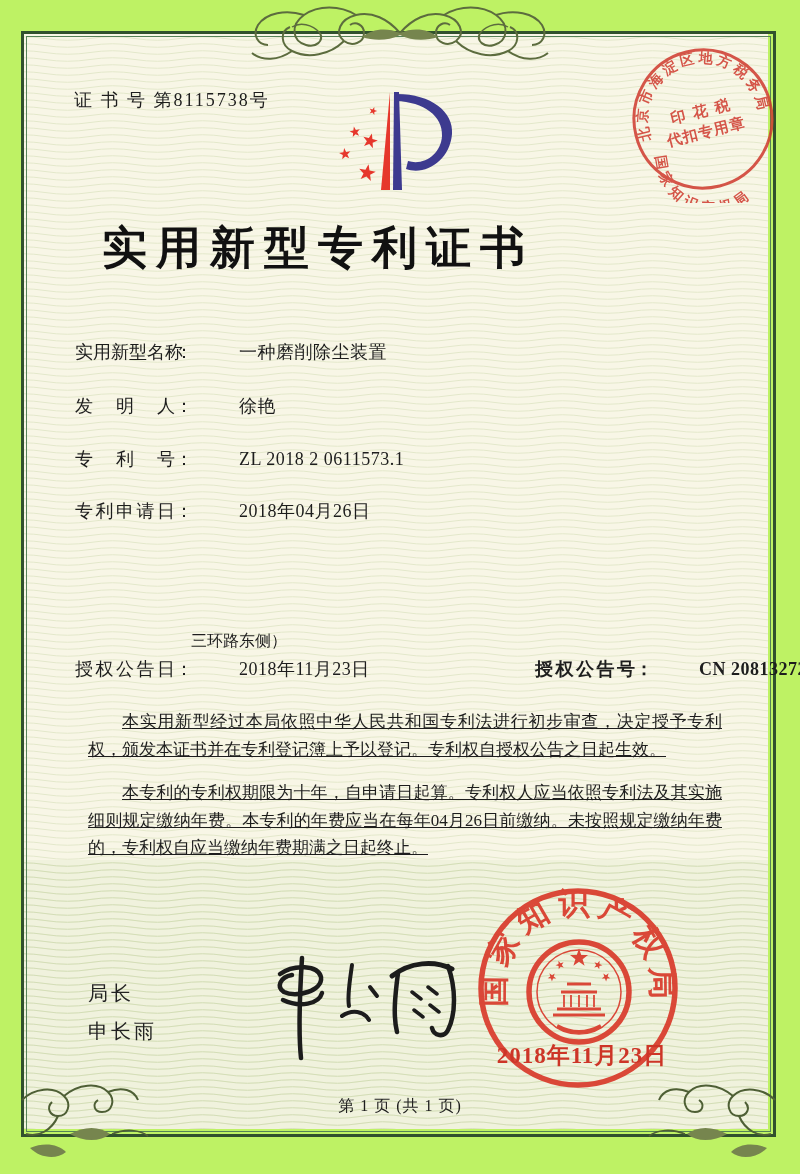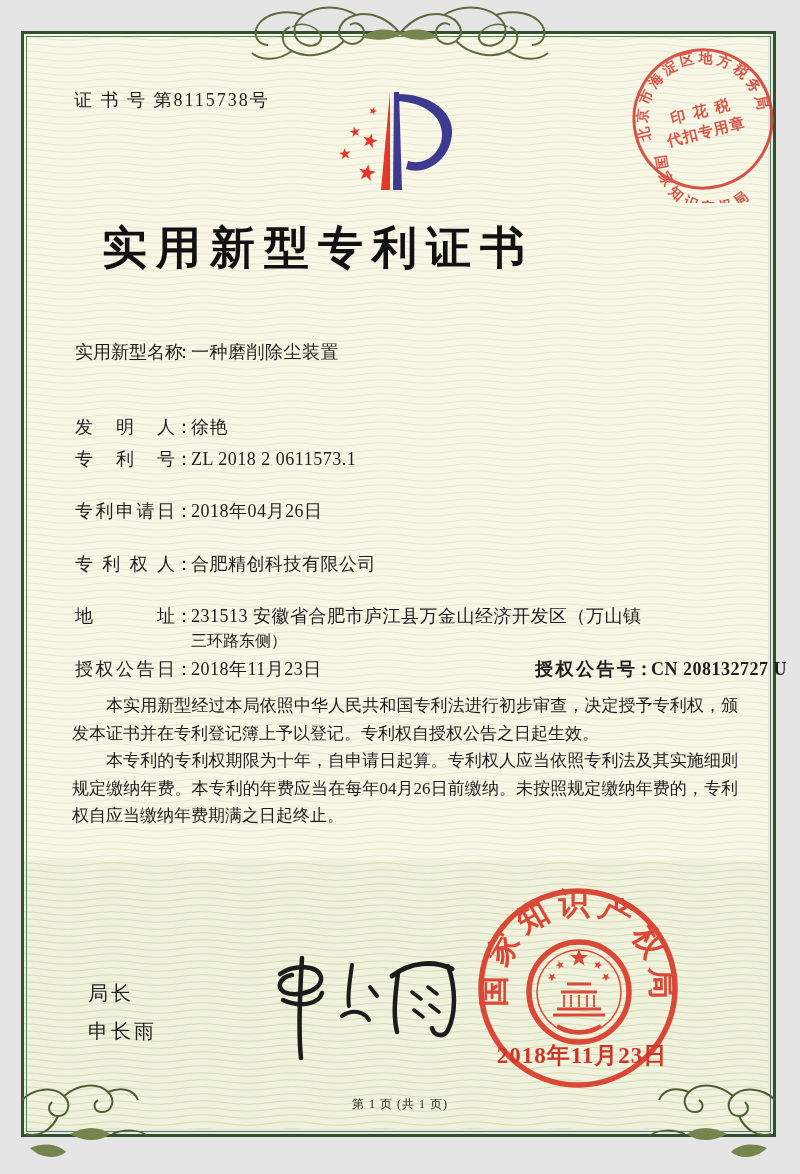--- a/index.html
+++ b/index.html
@@ -1,18 +1,18 @@
 <!DOCTYPE html>
 <html><head>
 <meta charset="utf-8">
 <style>
   html,body{margin:0;padding:0;}
   .page{
     position:relative; width:800px; height:1174px; overflow:hidden;
-    background:#e5e5e5;
+    background:#bef264;
     font-family:"Liberation Serif","DejaVu Serif",serif;
     color:#1d1d1d;
   }
   .bg-svg, .orn-svg{position:absolute; left:0; top:0; pointer-events:none;}
   .frame{
     position:absolute; left:21px; top:31px; width:749px; height:1100px;
     border:3px solid #31512d;
   }
   .frame-inner{position:absolute; inset:2px; border:1px solid #558257;}
   .cert-no{
@@ -21,41 +21,41 @@
   .title{
     position:absolute; left:0; top:218px; width:636px; text-align:center;
     font-size:45px; font-weight:700; letter-spacing:9px; color:#111;
   }
   .row{position:absolute; left:75px; font-size:18px; white-space:nowrap;}
   .flabel{
     display:inline-block; width:100px; text-align:justify; text-align-last:justify;
     vertical-align:top;
   }
   .colon{display:inline-block; width:16px;}
-  .fvalue{letter-spacing:0.5px;}
+  .fvalue{letter-spacing:0.5px;margin-left:48px;}
   .addr2{position:absolute; left:191px; top:631px; font-size:16px;}
   .row-right{position:absolute; left:460px; top:0;font-weight:bold;}
   .body-text{
     position:absolute; left:72px; top:692px; width:666px;
     font-size:17px; line-height:27.5px; text-align:justify;
   }
-  .body-text p{margin:0; text-indent:2em;}
+  .body-text p{margin:16px; text-indent:2em;text-decoration:underline;}
   .sig-title,.sig-name{
     position:absolute; left:88px; font-size:20px; letter-spacing:3px;
     font-family:Liberation Serif, serif; color:#222;
   }
   .sig-title{top:980px;} .sig-name{top:1018px;}
   .seal-date{
     position:absolute; left:492px; top:1040px; width:180px;
     font-size:23px; font-weight:700; letter-spacing:1px; text-align:center;
     color:#cd3527;
   }
   .footer{
     position:absolute; left:0; top:1096px; width:800px; text-align:center;
-    font-size:12px; letter-spacing:1px;
+    font-size:16px; letter-spacing:1px;
   }
 </style>
 </head>
 <body>
 
 <div class="page">
 
   <svg class="bg-svg" width="800" height="1174" aria-hidden="true">
     <defs>
       <pattern id="wav" width="90" height="7" patternUnits="userSpaceOnUse">
@@ -132,34 +132,28 @@
         </text>
       </g>
     </g>
   </svg>
 
   <div class="title">实用新型专利证书</div>
 
   <div class="row" style="top:340px">
     <span class="flabel">实用新型名称</span><span class="colon">：</span><span class="fvalue">一种磨削除尘装置</span>
   </div>
-  <div class="row" style="top:415px">
+  <div class="row" style="top:394px">
     <span class="flabel">发明人</span><span class="colon">：</span><span class="fvalue">徐艳</span>
   </div>
   <div class="row" style="top:447px">
     <span class="flabel">专利号</span><span class="colon">：</span><span class="fvalue">ZL 2018 2 0611573.1</span>
   </div>
   <div class="row" style="top:499px">
     <span class="flabel">专利申请日</span><span class="colon">：</span><span class="fvalue">2018年04月26日</span>
-  </div>
-  <div class="row" style="top:552px">
-    <span class="flabel">专利权人</span><span class="colon">：</span><span class="fvalue">合肥精创科技有限公司</span>
-  </div>
-  <div class="row" style="top:604px">
-    <span class="flabel">地址</span><span class="colon">：</span><span class="fvalue">231513 安徽省合肥市庐江县万金山经济开发区（万山镇</span>
   </div>
   <div class="addr2">三环路东侧）</div>
   <div class="row" style="top:657px; width:700px;">
     <span class="flabel">授权公告日</span><span class="colon">：</span><span class="fvalue">2018年11月23日</span>
     <span class="row-right">
       <span class="flabel">授权公告号</span><span class="colon">：</span><span class="fvalue">CN 208132727 U</span>
     </span>
   </div>
 
   <div class="body-text">

